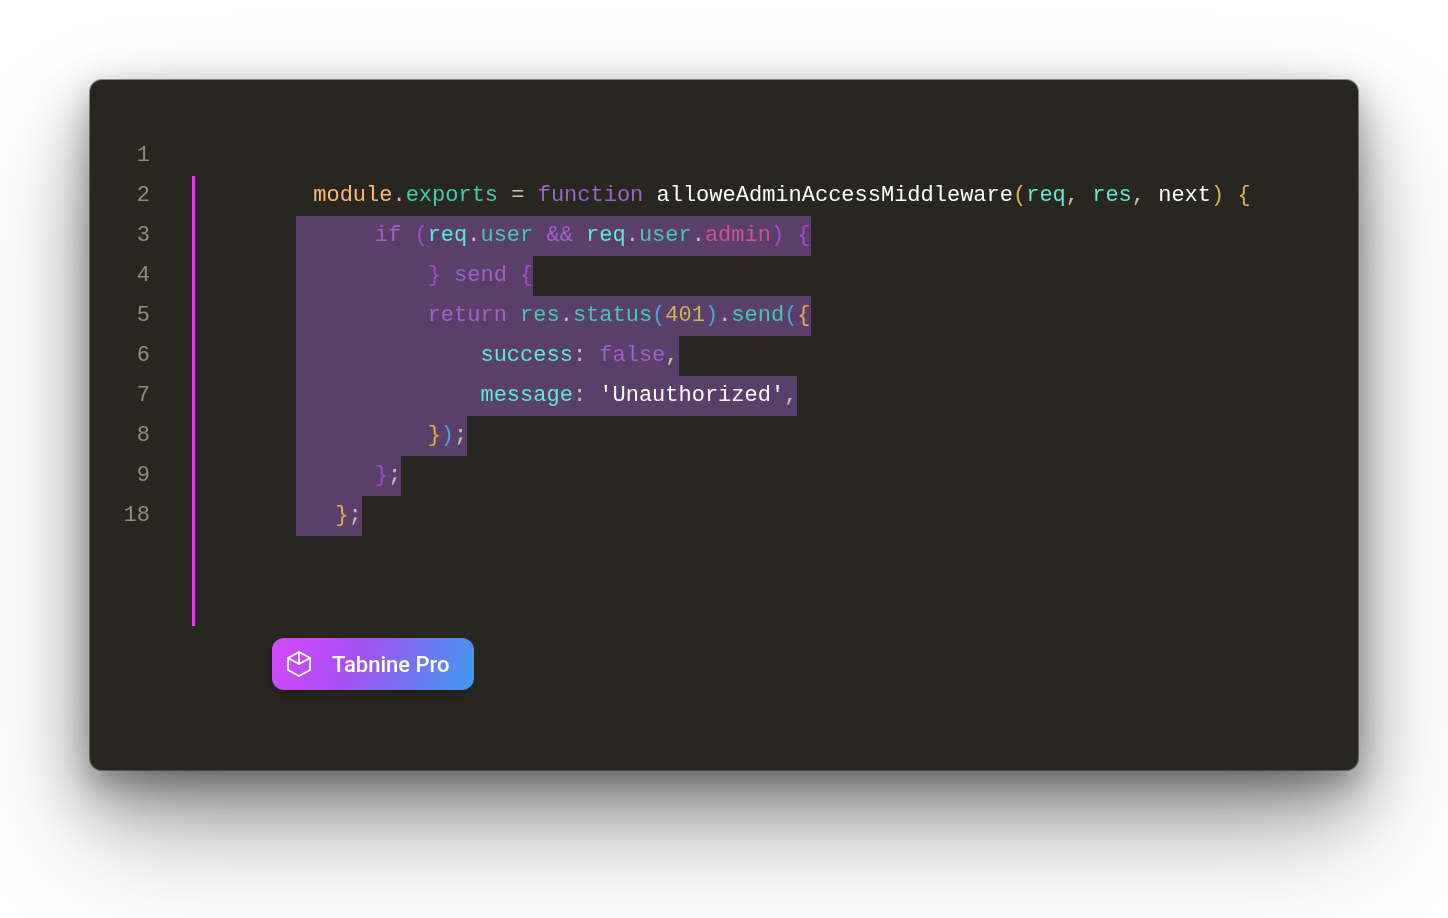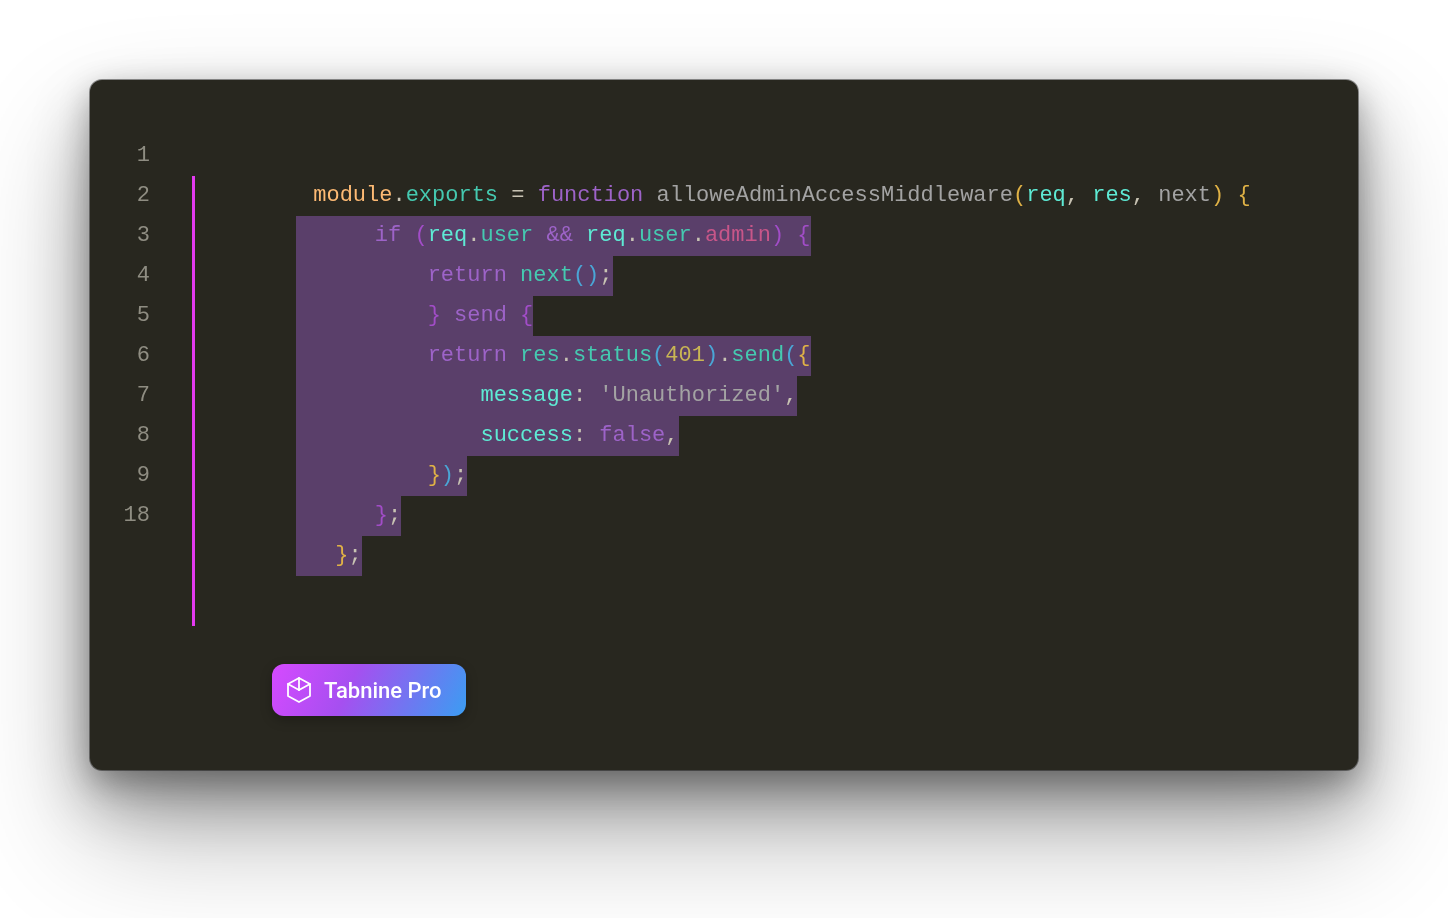--- a/index.html
+++ b/index.html
@@ -80,47 +80,46 @@
   .hl {
     background: #5a3f6a;
     margin-left: 22px;
   }
   .code-line .seg { display: inline; }
   
   .c-orange  { color: #fdba74; }
   .c-teal    { color: #45c9b0; }
   .c-grey    { color: #c8c3b3; }
   .c-purple  { color: #9d63c8; }
-  .c-green   { color: #a3a3a3; }
+  .c-green   { color: #ffffff; }
   .c-red     { color: #5eead4; }
   .c-magenta { color: #c85689; }
   .c-yellow  { color: #c9b654; }
   .c-brace   { color: #e0b246; }
   .c-paren2  { color: #a24dc8; }
   .c-paren3  { color: #4aa6d6; }
 
   
   .badge {
     position: absolute;
     left: 182px;
     top: 558px;
     height: 52px;
     border-radius: 12px;
     padding: 0 24px 0 14px;
     display: flex;
     align-items: center;
-    gap: 12px;
+    gap: 20px;
     background: linear-gradient(115deg, #d64aff 0%, #a64ff0 40%, #3b9df2 100%);
     color: #ffffff;
     font-family: -apple-system, BlinkMacSystemFont, "Segoe UI", Roboto, sans-serif;
     font-size: 22px;
     font-weight: 500;
     box-shadow: 0 4px 12px rgba(0,0,0,0.25);
     z-index: 6;
-    margin-top: 26px;
   }
   .badge svg { display: block; }
 </style>
 </head>
 <body>
 
 <div class="shadow-wrap">
   <div class="editor">
 
     <div class="gutter" id="gutter">
@@ -141,38 +140,35 @@
     <div class="code-area">
 
       <div class="code-line">
         <span class="plain"><span class="seg c-grey">   </span><span class="seg c-orange">module</span><span class="seg c-grey">.</span><span class="seg c-teal">exports</span><span class="seg c-grey"> = </span><span class="seg c-purple">function</span><span class="seg"> </span><span class="seg c-green">alloweAdminAccessMiddleware</span><span class="seg c-brace">(</span><span class="seg c-red">req</span><span class="seg c-grey">, </span><span class="seg c-red">res</span><span class="seg c-grey">, </span><span class="seg c-green">next</span><span class="seg c-brace">)</span><span class="seg c-brace"> {</span></span>
       </div>
 
       <div class="code-line">
         <span class="hl"><span class="seg">      </span><span class="seg c-purple">if </span><span class="seg c-paren2">(</span><span class="seg c-red">req</span><span class="seg c-grey">.</span><span class="seg c-teal">user</span><span class="seg c-purple"> &amp;&amp; </span><span class="seg c-red">req</span><span class="seg c-grey">.</span><span class="seg c-teal">user</span><span class="seg c-grey">.</span><span class="seg c-magenta">admin</span><span class="seg c-paren2">)</span><span class="seg c-paren2"> {</span></span>
       </div>
 
-      <div class="code-line">
-        <span class="hl"><span class="seg">          </span><span class="seg c-purple">return</span><span class="seg c-teal"> next</span><span class="seg c-paren3">()</span><span class="seg c-grey">;</span></span>
-      </div>
 
       <div class="code-line">
         <span class="hl"><span class="seg">          </span><span class="seg c-paren2">}</span><span class="seg c-purple"> send </span><span class="seg c-paren2">{</span></span>
       </div>
 
       <div class="code-line">
         <span class="hl"><span class="seg">          </span><span class="seg c-purple">return</span><span class="seg c-teal"> res</span><span class="seg c-grey">.</span><span class="seg c-teal">status</span><span class="seg c-paren3">(</span><span class="seg c-yellow">401</span><span class="seg c-paren3">)</span><span class="seg c-grey">.</span><span class="seg c-teal">send</span><span class="seg c-paren3">(</span><span class="seg c-brace">{</span></span>
       </div>
 
       <div class="code-line">
-        <span class="hl"><span class="seg">              </span><span class="seg c-red">message</span><span class="seg c-grey">: </span><span class="seg c-green">'Unauthorized'</span><span class="seg c-grey">,</span></span>
+        <span class="hl"><span class="seg">              </span><span class="seg c-red">success</span><span class="seg c-grey">: </span><span class="seg c-purple">false</span><span class="seg c-grey">,</span></span>
       </div>
 
       <div class="code-line">
-        <span class="hl"><span class="seg">              </span><span class="seg c-red">success</span><span class="seg c-grey">: </span><span class="seg c-purple">false</span><span class="seg c-grey">,</span></span>
+        <span class="hl"><span class="seg">              </span><span class="seg c-red">message</span><span class="seg c-grey">: </span><span class="seg c-green">'Unauthorized'</span><span class="seg c-grey">,</span></span>
       </div>
 
       <div class="code-line">
         <span class="hl"><span class="seg">          </span><span class="seg c-brace">}</span><span class="seg c-paren3">)</span><span class="seg c-grey">;</span></span>
       </div>
 
       <div class="code-line">
         <span class="hl"><span class="seg">      </span><span class="seg c-paren2">}</span><span class="seg c-grey">;</span></span>
       </div>
 

